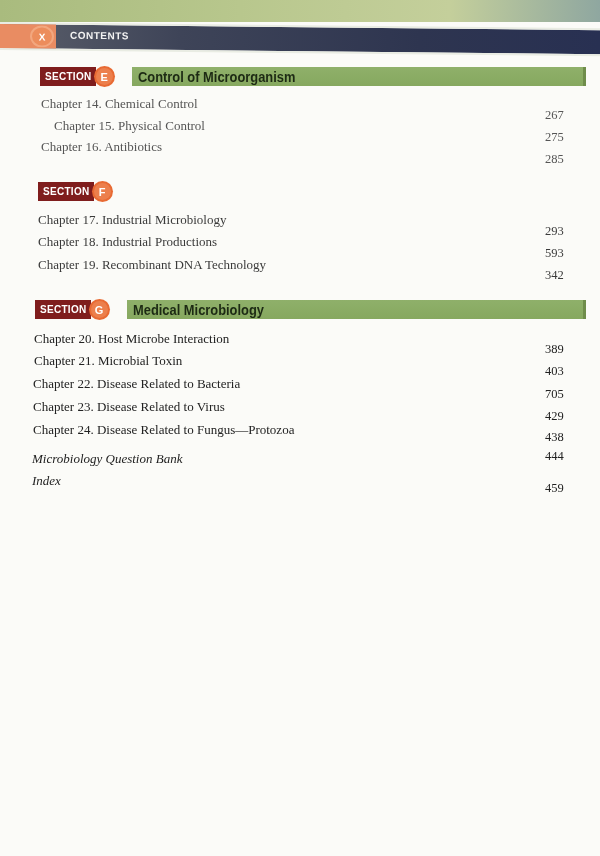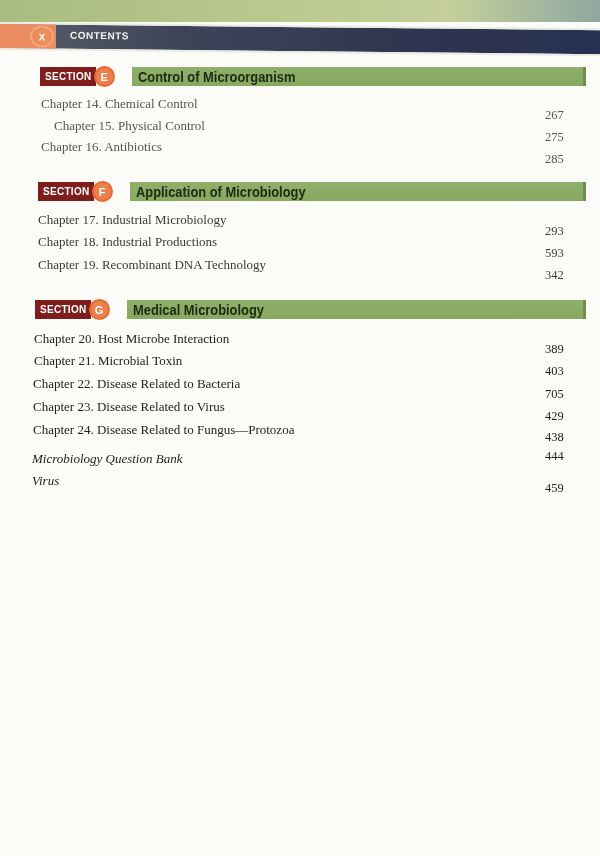--- a/index.html
+++ b/index.html
@@ -113,23 +113,20 @@
   <div class="entry" style="left:41px; top:118px;margin-left:13px;">Chapter 15. Physical Control</div>
   <div class="page-num" style="left:545px; top:130px;">275</div>
   <div class="entry" style="left:41px; top:139px;">Chapter 16. Antibiotics</div>
   <div class="page-num" style="left:545px; top:152px;">285</div>
 </div>
 
 <div class="sec-f">
   <div class="section-bar" style="left:38px; top:182px; width:548px;">
     <div class="section-tag">SECTION</div>
     <div class="section-badge">F</div>
-    <div class="section-title-wrap">
-      <span class="section-title">Application of Microbiology</span>
-    </div>
   </div>
   <div class="entry" style="left:38px; top:212px;">Chapter 17. Industrial Microbiology</div>
   <div class="page-num" style="left:545px; top:224px;">293</div>
   <div class="entry" style="left:38px; top:234px;">Chapter 18. Industrial Productions</div>
   <div class="page-num" style="left:545px; top:246px;">593</div>
   <div class="entry" style="left:38px; top:257px;">Chapter 19. Recombinant DNA Technology</div>
   <div class="page-num" style="left:545px; top:268px;">342</div>
 </div>
 
 <div class="sec-g">
@@ -148,15 +145,15 @@
   <div class="page-num" style="left:545px; top:387px;">705</div>
   <div class="entry" style="left:33px; top:399px;">Chapter 23. Disease Related to Virus</div>
   <div class="page-num" style="left:545px; top:409px;">429</div>
   <div class="entry" style="left:33px; top:422px;">Chapter 24. Disease Related to Fungus—Protozoa</div>
   <div class="page-num" style="left:545px; top:430px;">438</div>
 </div>
 
 <div class="sec-g">
   <div class="entry italic" style="left:32px; top:451px;">Microbiology Question Bank</div>
   <div class="page-num" style="left:545px; top:449px;">444</div>
-  <div class="entry italic" style="left:32px; top:473px;">Virus</div>
+  <div class="entry italic" style="left:32px; top:473px;">Index</div>
   <div class="page-num" style="left:545px; top:481px;">459</div>
 </div>
 
 </body></html>

